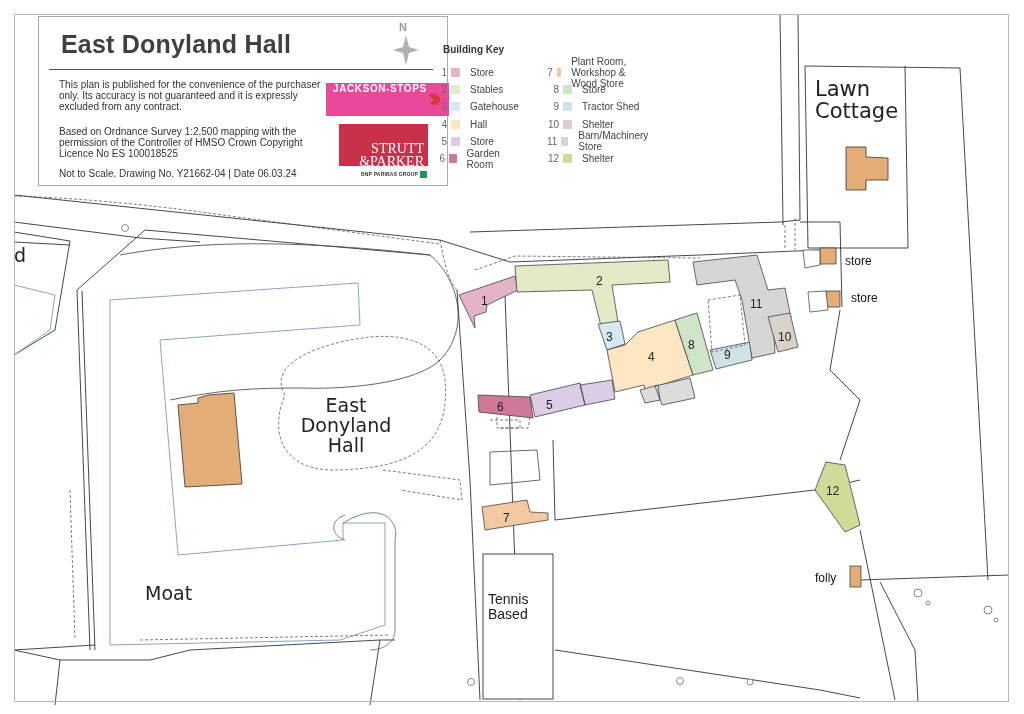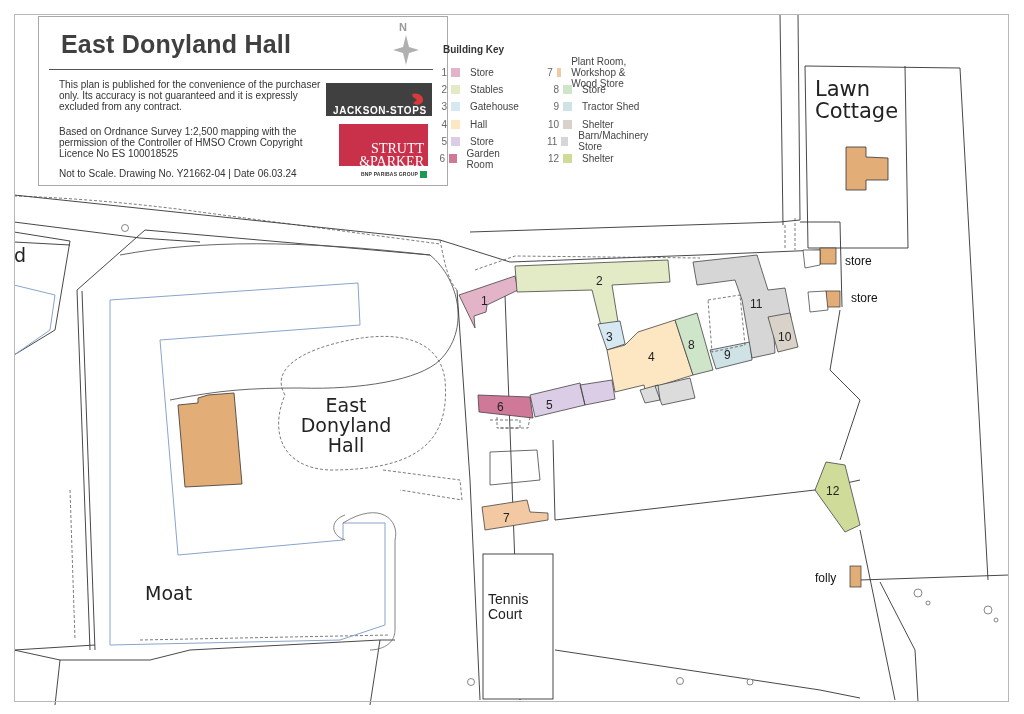--- a/index.html
+++ b/index.html
@@ -6,21 +6,21 @@
   body{width:1024px;height:714px;position:relative;overflow:hidden;font-family:"Liberation Sans",sans-serif;}
   #map{position:absolute;left:0;top:0;width:1024px;height:714px;}
   .frame{position:absolute;left:14px;top:14px;width:995px;height:688px;border:1px solid #b8b8b8;box-sizing:border-box;pointer-events:none;}
   .info-panel{position:absolute;left:14px;top:16px;width:410px;height:170px;background:#fff;border:1px solid #a9a9a9;box-sizing:border-box;margin-left:24px;}
   .info-title{position:absolute;left:22px;top:13px;font-size:25px;font-weight:bold;color:#404040;letter-spacing:0.2px;}
   .info-rule{position:absolute;left:10px;right:14px;top:52px;border-top:1px solid #555;}
   .compass{position:absolute;left:352px;top:4px;width:30px;height:46px;}
   .compass-n{position:absolute;left:8px;top:0;font-size:11px;color:#999;font-weight:bold;}
   .info-text{position:absolute;left:20px;font-size:10px;line-height:11px;color:#333;width:270px;}
   .t1{top:62px;} .t2{top:109px;} .t3{top:151px;}
-  .logo-js{position:absolute;left:287px;top:66px;width:106px;height:33px;background:#404040;color:#fff;font-size:10px;font-weight:bold;letter-spacing:0.6px;display:flex;align-items:flex-end;padding-left:7px;box-sizing:border-box;}
+  .logo-js{position:absolute;left:287px;top:66px;width:123px;height:33px;background:#ec4899;color:#fff;font-size:10px;font-weight:bold;letter-spacing:0.6px;display:flex;align-items:flex-start;padding-left:7px;box-sizing:border-box;}
   .logo-js .mark{position:absolute;right:6px;top:8px;width:16px;height:16px;}
   .logo-sp{position:absolute;left:300px;top:107px;width:89px;height:42px;background:#c9304a;color:#fff;font-family:"Liberation Serif",serif;font-size:14px;line-height:13px;text-align:right;padding:18px 4px 0 0;box-sizing:border-box;}
   .logo-bnp{position:absolute;left:322px;top:154px;font-size:5px;font-weight:bold;color:#333;letter-spacing:0.2px;}
   .logo-bnp .sq{display:inline-block;width:7px;height:7px;background:#1a9a55;vertical-align:middle;margin-left:2px;}
   .key{position:absolute;left:443px;top:44px;}
   .key-title{font-size:10px;font-weight:bold;color:#333;margin-bottom:5px;}
   .key-col{position:absolute;top:20px;}
   .key-row{display:flex;align-items:center;height:17.2px;font-size:10px;color:#444;}
   .key-num{width:12px;text-align:right;margin-right:4px;color:#666;}
   .key-sw{width:9px;height:9px;margin-right:10px;}
@@ -240,21 +240,21 @@
     <div>Donyland</div>
     <div>Hall</div>
 </div>
 <div class="map-label" style="left:815px;top:78px;font-size:21px;">
   <div>Lawn</div>
     <div>Cottage</div>
 </div>
 <div class="map-label" style="left:145px;top:584px;font-size:19px;">Moat</div>
 <div class="map-label" style="left:488px;top:592px;font-size:14px;font-family:'Liberation Sans',sans-serif;">
   <div>Tennis</div>
-    <div>Court</div>
+    <div>Based</div>
 </div>
 <div class="map-label" style="left:14px;top:246px;font-size:19px;">d</div>
 <div class="small-label" style="left:845px;top:254px;">store</div>
 <div class="small-label" style="left:851px;top:291px;">store</div>
 <div class="small-label" style="left:815px;top:571px;text-align:center;">folly</div>
 
 <div class="bnum" style="left:481px;top:294px">1</div>
 <div class="bnum" style="left:596px;top:274px">2</div>
 <div class="bnum" style="left:606px;top:330px">3</div>
 <div class="bnum" style="left:648px;top:350px">4</div>

